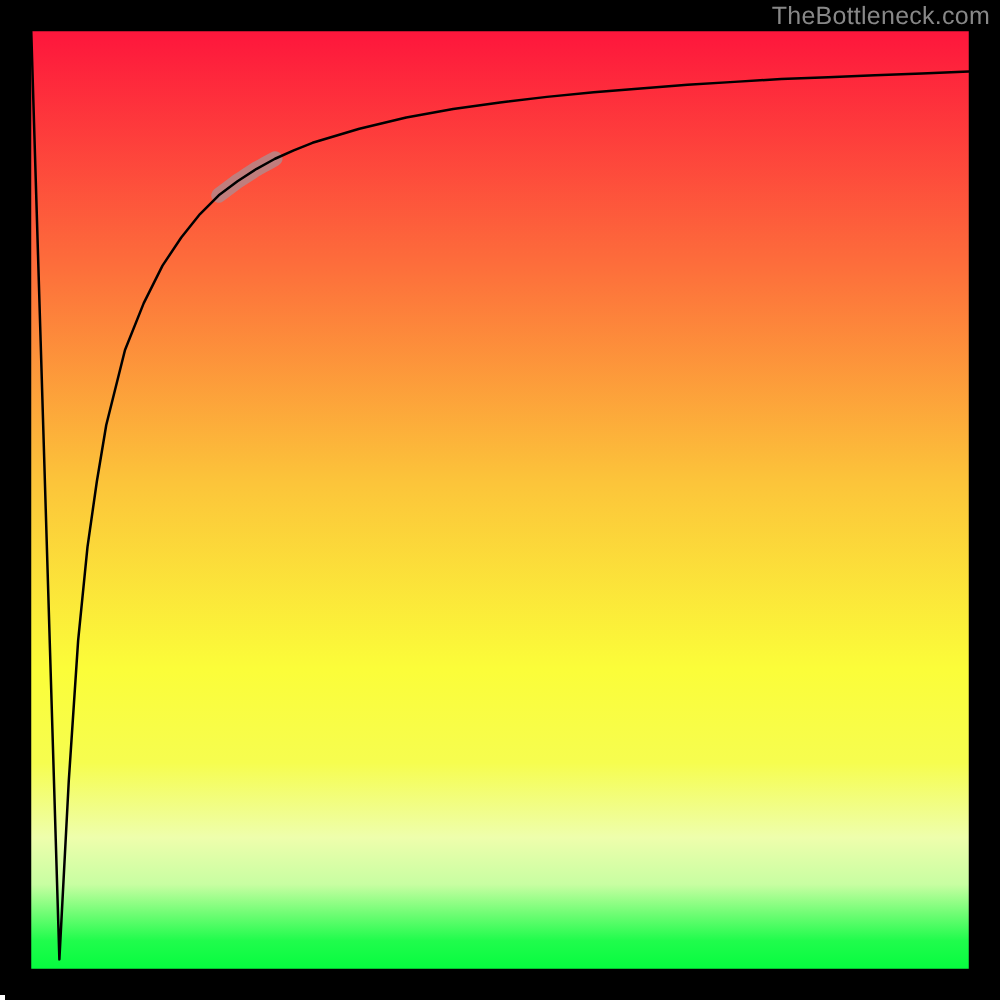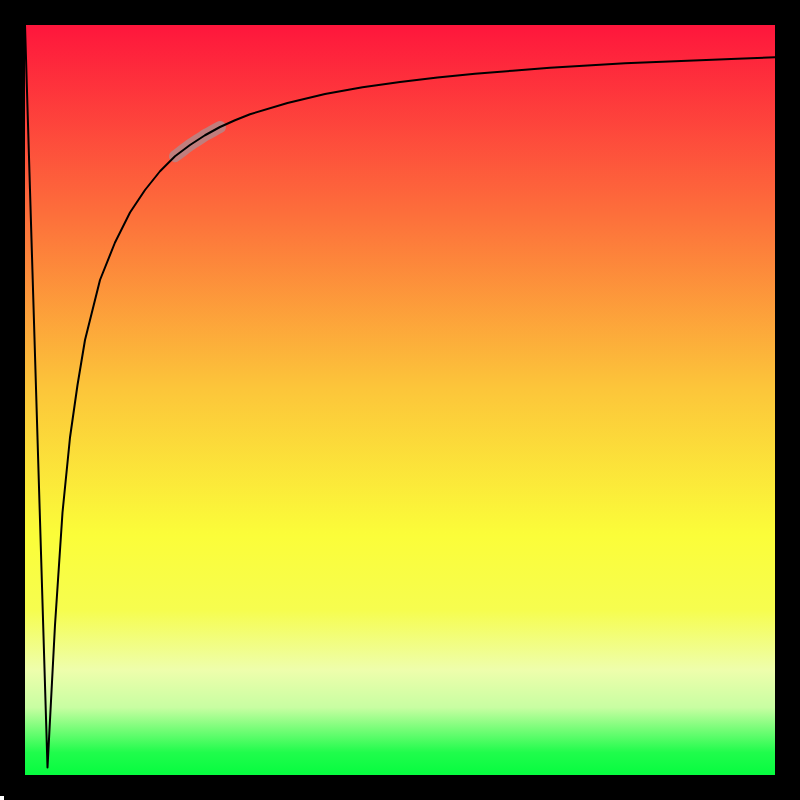--- a/index.html
+++ b/index.html
@@ -25,20 +25,21 @@
   svg {
     position: absolute;
     top: 0;
     left: 0;
   }
 </style>
 </head>
 <body>
 
 <div class="chart-container">
+  <div class="watermark">TheBottleneck.com</div>
   <svg id="chart-svg" width="800" height="800" viewBox="0 0 800 800">
       <defs>
         <linearGradient id="bg-grad" x1="0" y1="0" x2="0" y2="1">
           <stop offset="0%" stop-color="#fe163c"></stop>
           <stop offset="25%" stop-color="#fd6e3b"></stop>
           <stop offset="48%" stop-color="#fcc43a"></stop>
           <stop offset="68%" stop-color="#fbfd39"></stop>
           <stop offset="78%" stop-color="#f6fd4f"></stop>
           <stop offset="86%" stop-color="#eefeac"></stop>
           <stop offset="91%" stop-color="#c8fea2"></stop>

